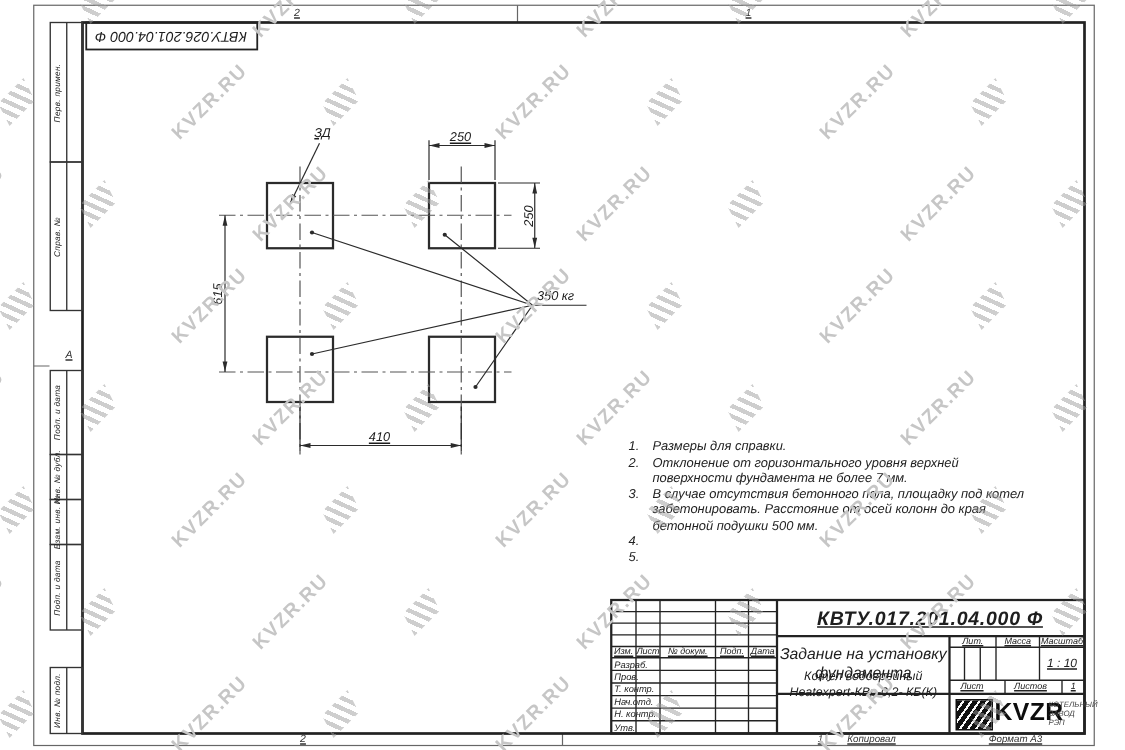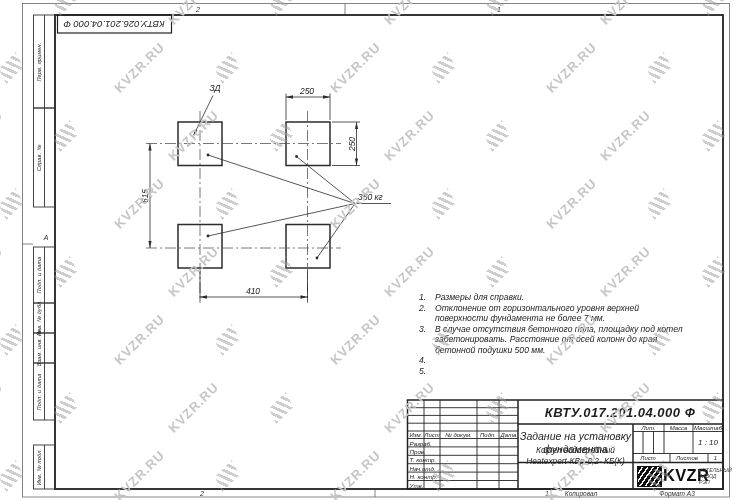--- a/index.html
+++ b/index.html
@@ -1,19 +1,19 @@
 <!DOCTYPE html>
 <html><head>
 <meta charset="utf-8">
 <style>
   html,body{margin:0;padding:0;background:#fff;}
   #page{position:relative;width:750px;height:500px;background:#fff;overflow:hidden;
         font-family:"Liberation Sans",sans-serif;color:#1e1e1e;}
   .abs{position:absolute;}
-  .ctr{transform:translate(-50%,-50%);white-space:nowrap;}
+  .ctr{transform:translate(-50%,-50%);white-space:nowrap;text-decoration:underline;}
   .rot90{transform:translate(-50%,-50%) rotate(-90deg);white-space:nowrap;}
   .rot180{transform:translate(-50%,-50%) rotate(180deg);white-space:nowrap;}
   .it{font-style:italic;text-align:center;}
   .mlabel{font-size:5.5px;font-style:italic;color:#222;letter-spacing:.2px;}
   .zone{font-size:7px;font-style:italic;color:#333;}
   .dim{font-size:8.5px;font-style:italic;color:#1c1c1c;}
   .tb-small{font-size:6px;font-style:italic;color:#222;}
   .tb-row{font-size:6.2px;font-style:italic;color:#222;line-height:8px;}
   .foot{font-size:6.5px;font-style:italic;color:#333;}
   #notes{position:absolute;left:419px;top:292px;width:300px;font-size:8.6px;

